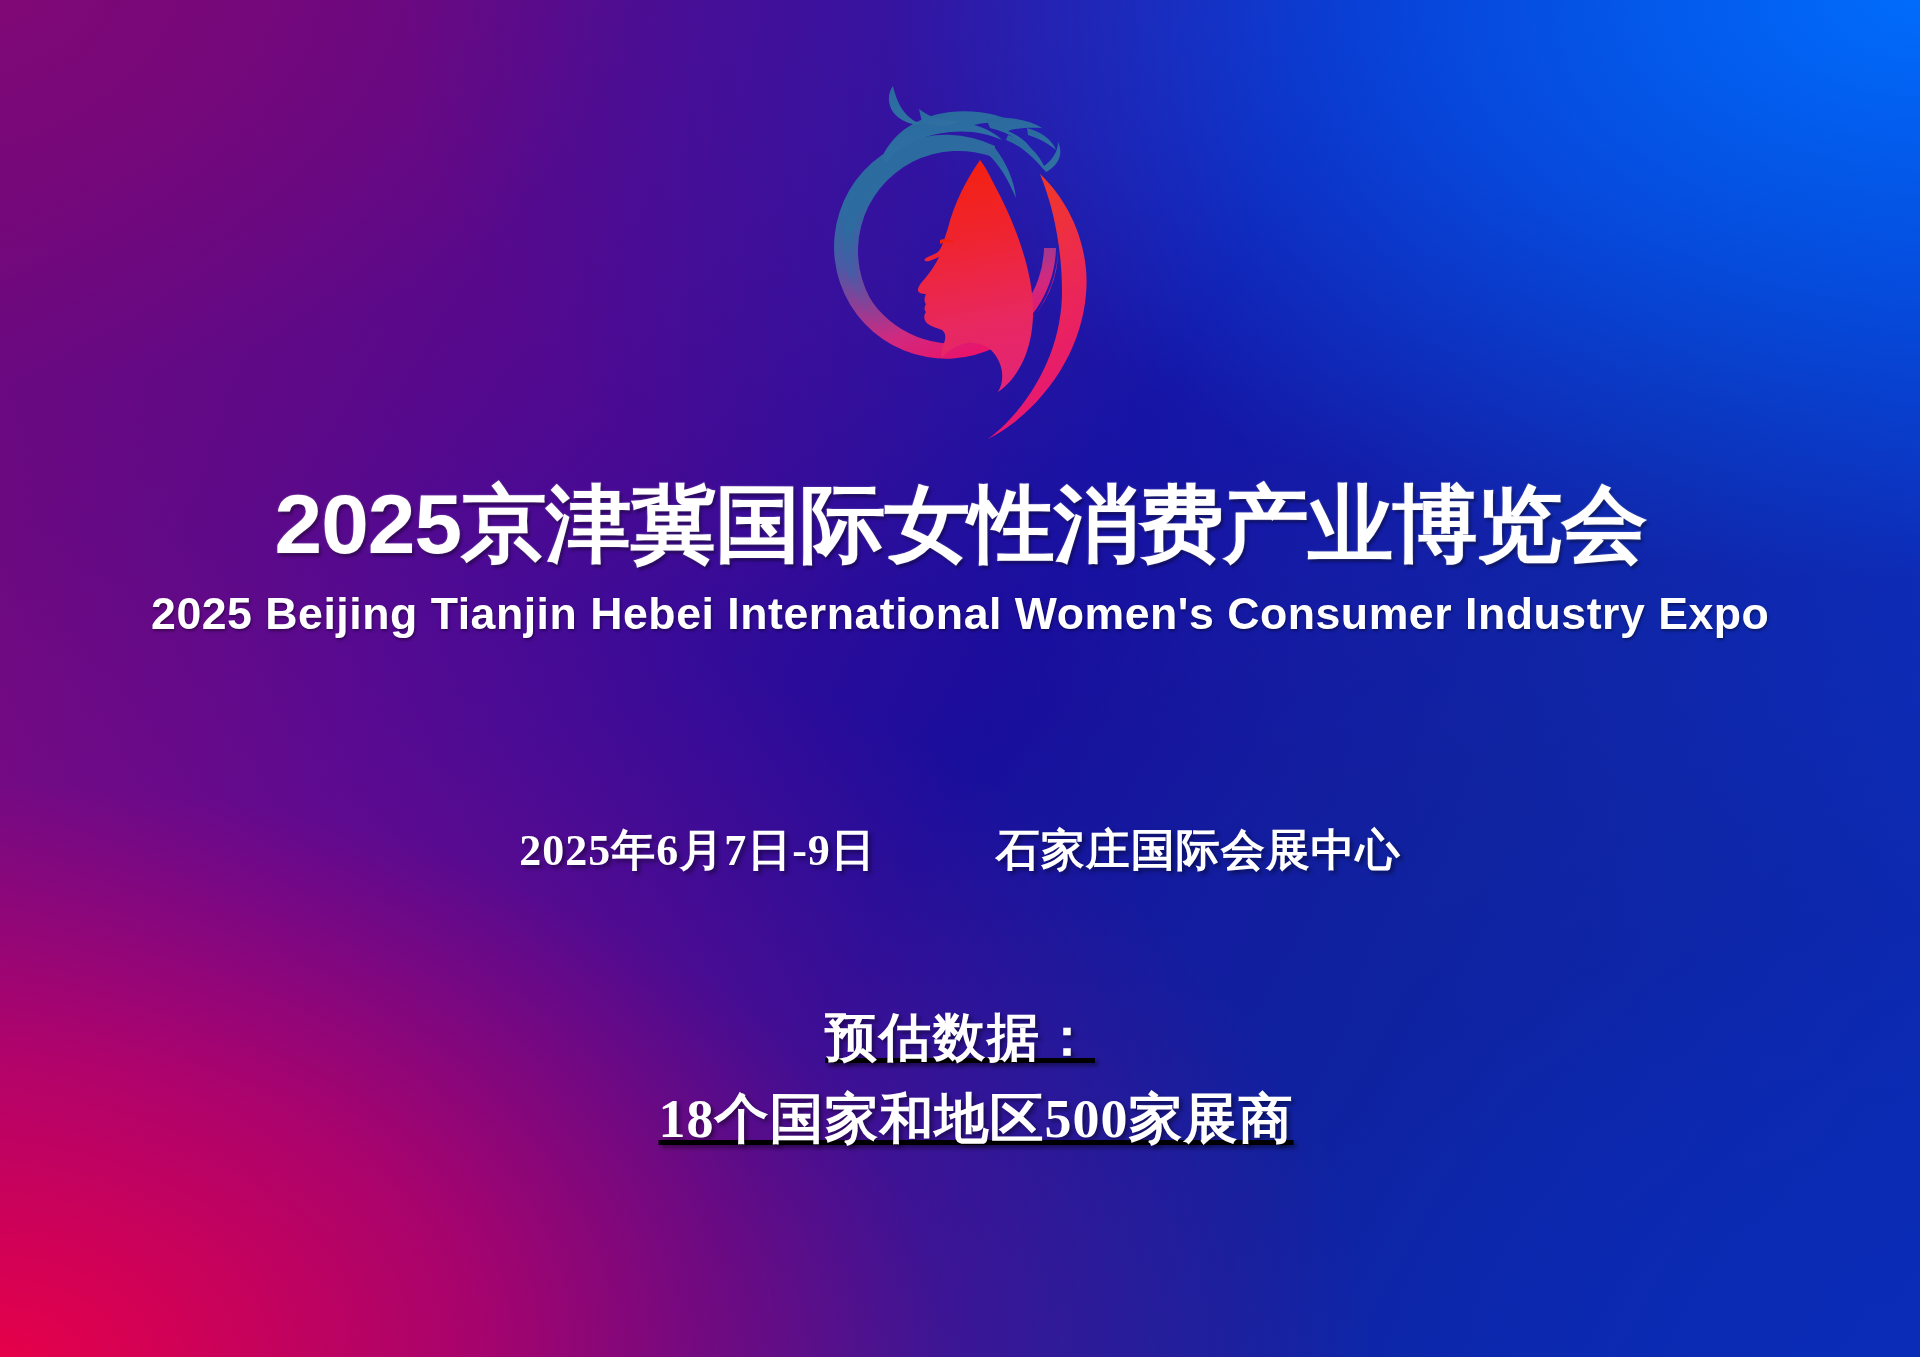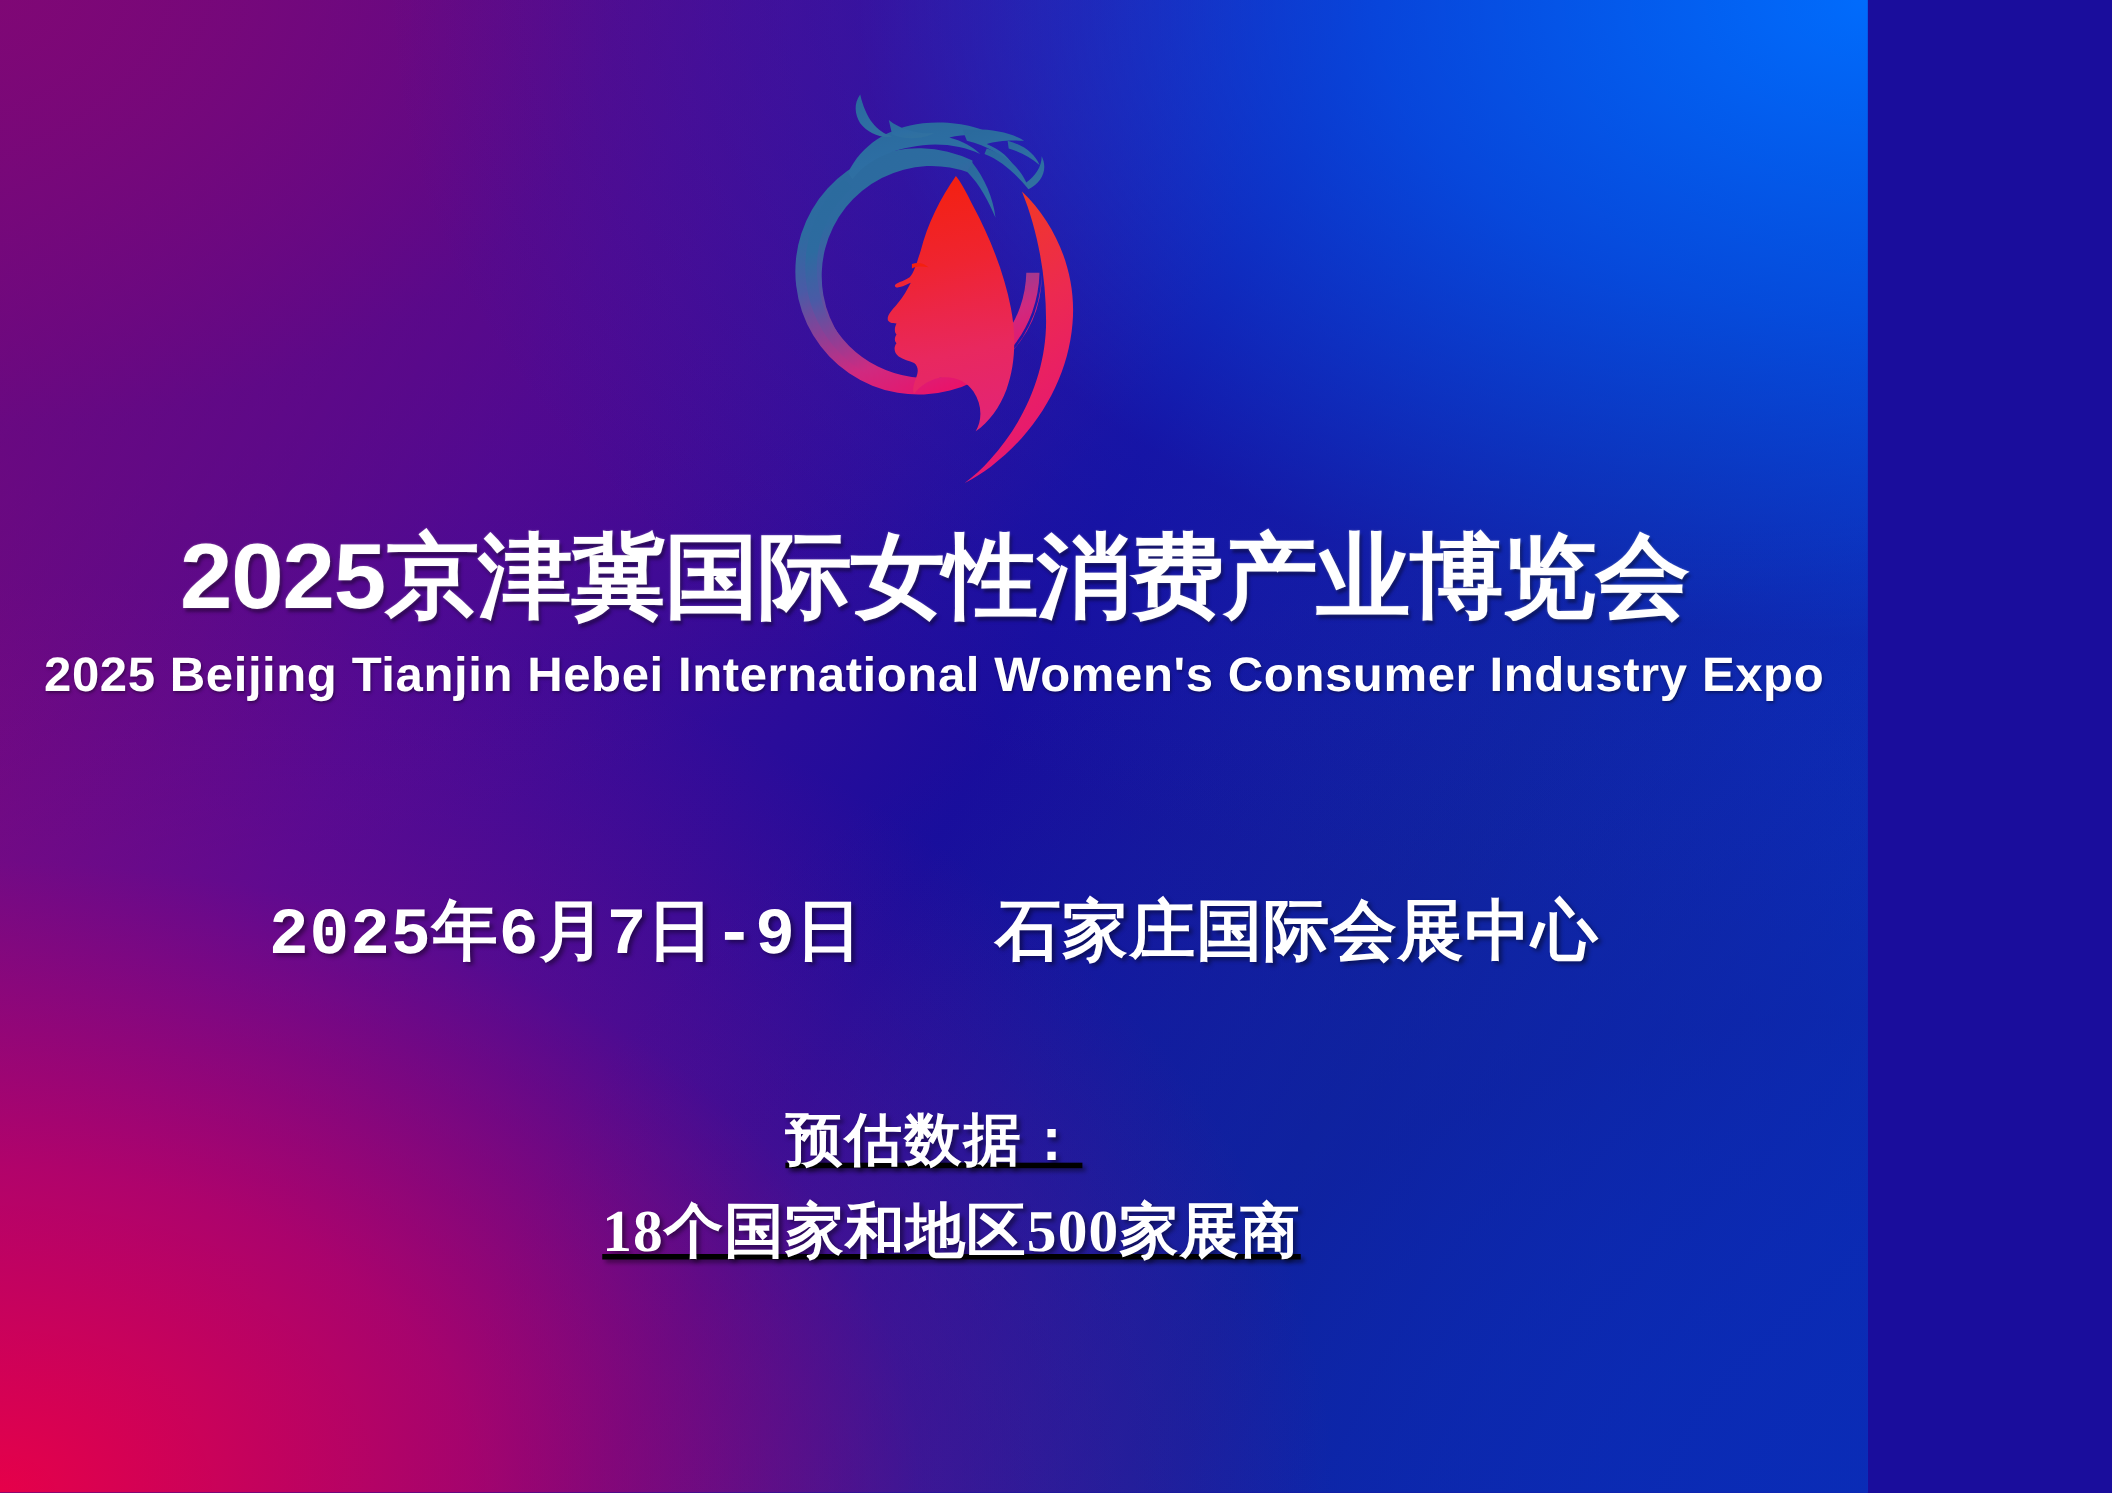--- a/index.html
+++ b/index.html
@@ -3,21 +3,21 @@
 <meta charset="utf-8">
 <title>2025 Beijing Tianjin Hebei International Women's Consumer Industry Expo</title>
 <style>
   html,body{margin:0;padding:0;}
   body{
     width:1920px;height:1357px;overflow:hidden;
     font-family:"Liberation Serif", serif;
     background:#1a0d9c;
   }
   #poster{
-    position:relative;width:1698px;height:1357px;overflow:hidden;
+    position:relative;width:1920px;height:1357px;overflow:hidden;
     background:
       radial-gradient(120% 95% at 100% 0%, rgba(0,110,255,0.97) 0%, rgba(0,92,245,0.70) 22%, rgba(12,40,190,0.30) 45%, rgba(0,0,0,0) 66%),
       radial-gradient(105% 90% at 0% 100%, rgba(233,0,72,0.98) 0%, rgba(214,0,92,0.72) 24%, rgba(140,10,130,0.34) 47%, rgba(0,0,0,0) 68%),
       radial-gradient(110% 95% at 0% 0%, rgba(126,7,118,0.92) 0%, rgba(92,8,135,0.55) 30%, rgba(0,0,0,0) 62%),
       radial-gradient(115% 100% at 100% 100%, rgba(10,43,181,0.95) 0%, rgba(12,32,160,0.55) 32%, rgba(0,0,0,0) 66%),
       linear-gradient(118deg, #8d0a6e 0%, #4a0a96 28%, #1a0d9c 52%, #12249f 72%, #0a3ad0 100%);
   }
   
   #logo-wrap{
     position:absolute;left:50%;top:62px;transform:translateX(-50%);
@@ -51,23 +51,23 @@
     letter-spacing:0.5px;
     color:#ffffff;
     white-space:nowrap;
     text-shadow:1px 2px 3px rgba(0,0,0,0.40);
     transform:scaleX(1.015);
   }
   
   #datevenue-row{top:812px;}
   .dv{
     display:inline-block;vertical-align:top;
-    font-family:Liberation Mono, monospace;
-    font-weight:bold;
-    font-size:60px;
+    font-family:Liberation Serif, serif;
+    font-weight:bold;
+    font-size:44px;
     line-height:78px;
     color:#ffffff;
     white-space:nowrap;
     letter-spacing:1px;
     text-shadow:3px 3px 4px rgba(0,0,0,0.42);
   }
   #venue-text{margin-left:120px;}
   
   #stats{
     position:absolute;left:0;right:0;top:1000px;text-align:center;text-decoration:underline;

